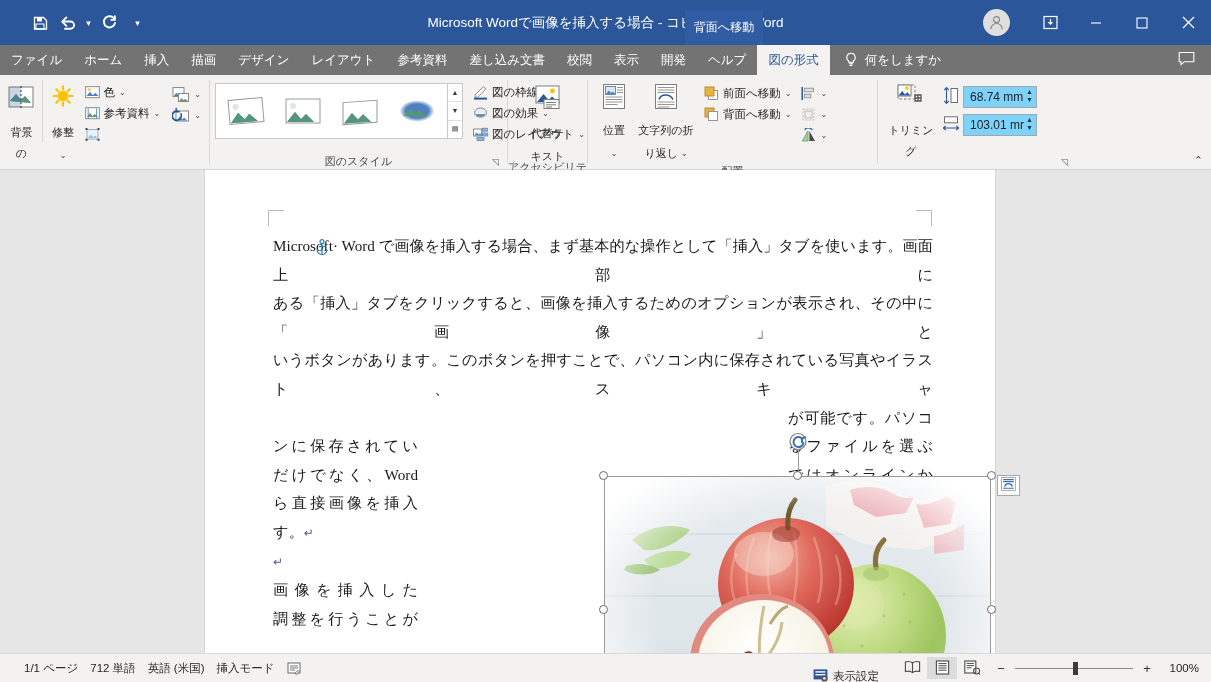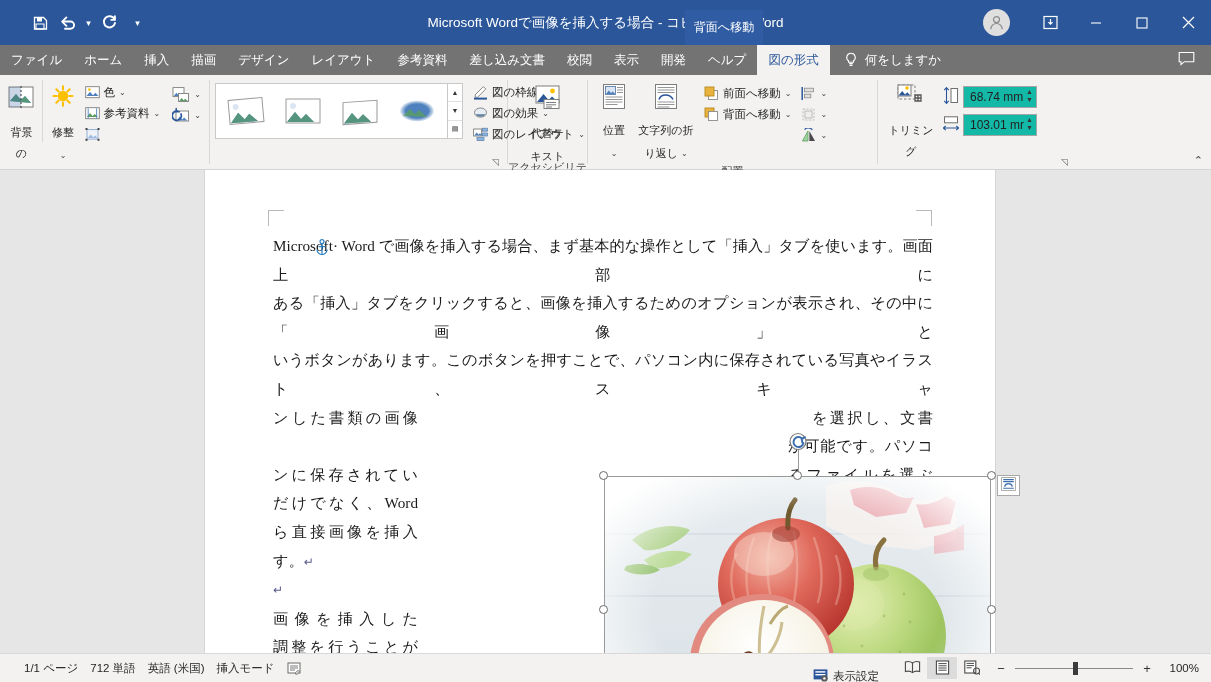--- a/index.html
+++ b/index.html
@@ -93,21 +93,21 @@
   .gal-scroll { width:15px; height:56px; display:flex; flex-direction:column; margin-top:3px;
                 border:1px solid #c9c9c9; border-left:none; }
   .gal-scroll div { flex:1; display:flex; align-items:center; justify-content:center; font-size:7px; color:#333;
                     border-bottom:1px solid #e0e0e0; background:#fff;}
   .gal-scroll div:last-child{border-bottom:none;}
 
   .sizebox {
     display:flex; align-items:center; gap:4px; height:23px;
   }
   .spin {
-    width:74px; height:22px; border:1px solid #a6a6a6; background:#14b8a6;
+    width:74px; height:22px; border:1px solid #a6a6a6; background:#7dd3fc;
     display:flex; align-items:center; padding-left:6px; font-size:12px; color:#222;
     position:relative;
   }
   .spin .arrows { position:absolute; right:3px; top:1px; display:flex;flex-direction:column;
                   font-size:7px; line-height:8px; color:#333; }
   .collapse-ribbon { position:absolute; right:8px; bottom:2px; font-size:11px; color:#444; }
 
   
   .docarea {
     flex:1; background:#e6e6e6; position:relative; overflow:hidden;
@@ -450,20 +450,21 @@
                   <rect x="9.4" y="1.2" width="5" height="3" fill="#8cb3e0" stroke="#5a7fa8" stroke-width=".7"></rect>
                   <rect x="9.4" y="6" width="5" height="3" fill="#8cb3e0" stroke="#5a7fa8" stroke-width=".7"></rect>
                   <rect x="4" y="10.6" width="7" height="3" fill="#8cb3e0" stroke="#5a7fa8" stroke-width=".7"></rect>
                 </svg>
             </span>
             <span class="txt">図のレイアウト</span>
             <span class="caret">⌄</span>
           </div>
         </div>
       </div>
+      <div class="rgroup-label">図のスタイル</div>
       <div class="dlg-launcher">◹</div>
     </div>
 
     <div class="rgroup-sep"></div>
 
     <div class="rgroup" style="width:79px">
       <div class="rgroup-body" style="justify-content:center;">
         <div class="bigbtn">
           <span>
             <svg width="31" height="31" viewBox="0 0 31 31">
@@ -650,24 +651,20 @@
               <path d="M7 4.6v11" stroke="#2b7fc4" stroke-width="1.2"></path>
               <path d="M2 10.5c0 3 2.4 5 5 5s5-2 5-5" fill="none" stroke="#2b7fc4" stroke-width="1.2"></path>
               <path d="M3.6 7.6h6.8" stroke="#2b7fc4" stroke-width="1.2"></path>
             </svg>
         </div>
 
         <p class="justify-line">Microsoft· Word で画像を挿入する場合、まず基本的な操作として「挿入」タブを使います。画面上部に</p>
         <p class="justify-line">ある「挿入」タブをクリックすると、画像を挿入するためのオプションが表示され、その中に「画像」と</p>
         <p class="justify-line">いうボタンがあります。このボタンを押すことで、パソコン内に保存されている写真やイラスト、スキャ</p>
 
-        <div class="col-line">
-          <span class="colL justify-line">ンした書類の画像</span>
-          <span class="colR justify-line" style="padding-left:24px;">を選択し、文書</span>
-        </div>
         <div class="col-line">
           <span class="colR justify-line">が可能です。パソコ</span>
         </div>
         <div class="col-line">
           <span class="colL justify-line">ンに保存されてい</span>
           <span class="colR justify-line">るファイルを選ぶ</span>
         </div>
         <div class="col-line">
           <span class="colL justify-line">だけでなく、Word</span>
           <span class="colR justify-line">ではオンラインか</span>

